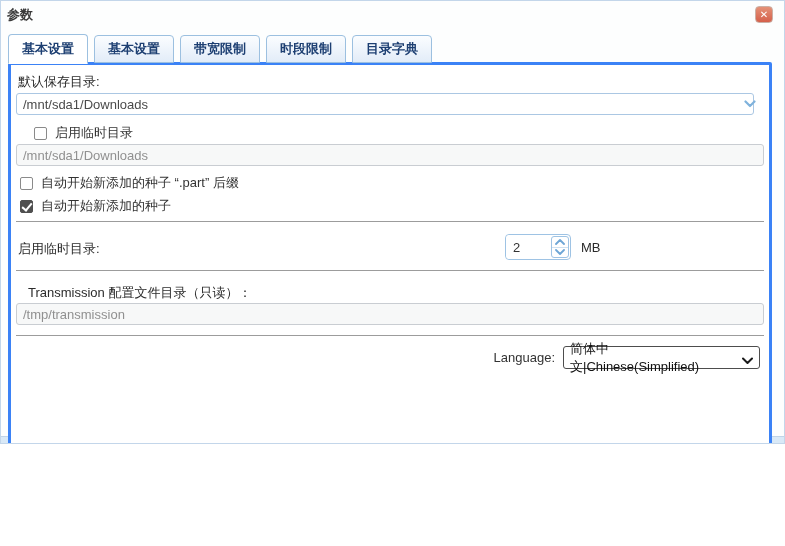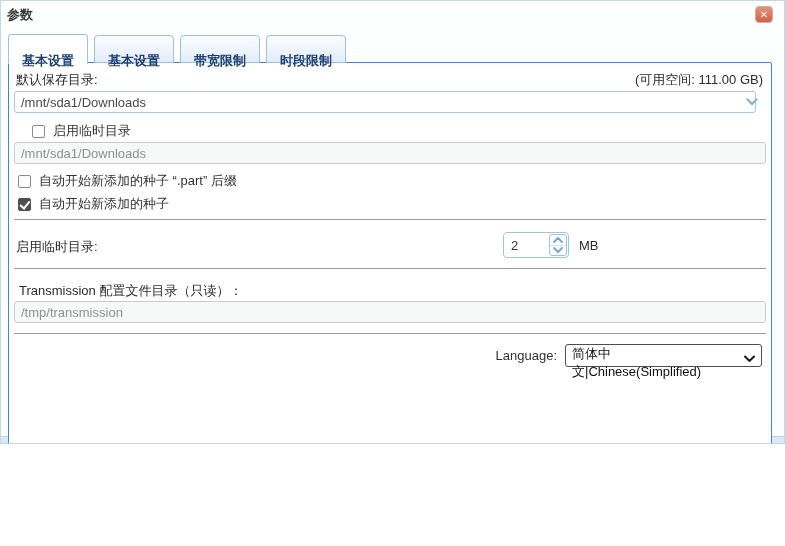--- a/index.html
+++ b/index.html
@@ -30,40 +30,40 @@
     display: flex; align-items: center; justify-content: center;
     cursor: pointer;
   }
   
   .tabbar {
     position: absolute; left: 7px; top: 32px; height: 30px;
     display: flex; align-items: flex-end; gap: 6px; z-index: 3;
   }
   .tab {
     height: 28px; line-height: 26px;
-    padding: 12px 13px;
+    padding: 0 13px;
     background: linear-gradient(#fbfdff, #e2ecf8);
     border: 1px solid #9cc0e0;
     border-radius: 4px 4px 0 0;
     color: #1d3f72; font-weight: 700;
     cursor: pointer;
   }
   .tab.active {
     height: 30px; line-height: 28px;
     background: #fff;
     border-bottom: 1px solid #fff;
     margin-bottom: -1px;
     z-index: 4; position: relative;
   }
   
   .panel {
     position: absolute; left: 7px; top: 61px;
     width: 764px; height: 439px;
     background: #fff;
-    border: 1px solid #3b82f6;
+    border: 3px solid #3b82f6;
     border-radius: 2px;
     z-index: 1;
   }
   .lbl { position: absolute; color: #2b2b2b; white-space: nowrap; }
   .free-space { position: absolute; right: 8px; top: 8px; color: #2b2b2b; }
   .text-input {
     position: absolute; left: 5px; right: 5px; height: 22px;
     border: 1px solid #abc7e3; border-radius: 3px;
     background: #fff;
     font-family: "Liberation Sans", sans-serif;
@@ -120,21 +120,21 @@
   .spin-btn.up { border-bottom: 1px solid #cfe2f2; }
   
   .lang-row {
     position: absolute; right: 9px; top: 281px;
     display: flex; align-items: center; gap: 8px;
   }
   .select-box {
     position: relative; width: 197px; height: 23px;
     border: 1px solid #4d4d4d; border-radius: 3px;
     background: #fff; cursor: pointer;
-    display: flex; align-items: flex-start;
+    display: flex; align-items: center;
     padding: 0 24px 0 6px; color: #111;
   }
   .select-arrow { position: absolute; right: 6px; top: 6px; }
   
   .toolbar {
     position: absolute; right: 12px; top: 506px; height: 26px;
     display: flex; align-items: center; gap: 16px;
   }
   .tool-btn { display: flex; align-items: center; gap: 5px; cursor: pointer; color: #2b2b2b; }
   .bottom-strip {
@@ -152,26 +152,26 @@
     <div class="close-btn">
       <span>✕</span>
     </div>
   </div>
 
   <div class="tabbar">
     <div class="tab active">基本设置</div>
     <div class="tab">基本设置</div>
     <div class="tab">带宽限制</div>
     <div class="tab">时段限制</div>
+    <div class="tab">目录字典</div>
   </div>
 
   <div class="panel">
 
     <span class="lbl" style="left:7px; top:8px;">默认保存目录:</span>
-    <span class="free-space">(可用空间: 111.00 GB)</span>
 
     <div class="combo-wrap" style="top:28px;">
       <input class="text-input" type="text" value="/mnt/sda1/Downloads" style="">
       <div class="combo-arrow">
         <svg width="12" height="8" viewBox="0 0 12 8">
             <path d="M1.5 1.5 L6 6 L10.5 1.5" fill="none" stroke="#7fb2dc" stroke-width="2.2" stroke-linecap="round" stroke-linejoin="round"></path>
           </svg>
       </div>
     </div>
 
@@ -208,21 +208,21 @@
           <svg width="10" height="6" viewBox="0 0 10 6">
               <path d="M1 1 L5 5 L9 1" fill="none" stroke="#6ea6d6" stroke-width="1.8" stroke-linecap="round" stroke-linejoin="round"></path>
             </svg>
         </div>
       </div>
     </div>
     <span class="lbl" style="left:570px; top:175px;">MB</span>
 
     <div class="divider" style="top:205px;"></div>
 
-    <span class="lbl" style="left:10px; top:219px;text-align:right;">Transmission 配置文件目录（只读）：</span>
+    <span class="lbl" style="left:17px; top:219px;text-align:right;">Transmission 配置文件目录（只读）：</span>
 
     <input class="text-input disabled" type="text" style="top: 238px;" disabled="" value="/tmp/transmission">
 
     <div class="divider" style="top:270px;"></div>
 
     <div class="lang-row">
       <span>Language:</span>
       <div class="select-box">
         <span>简体中文|Chinese(Simplified)</span>
         <span class="select-arrow">

